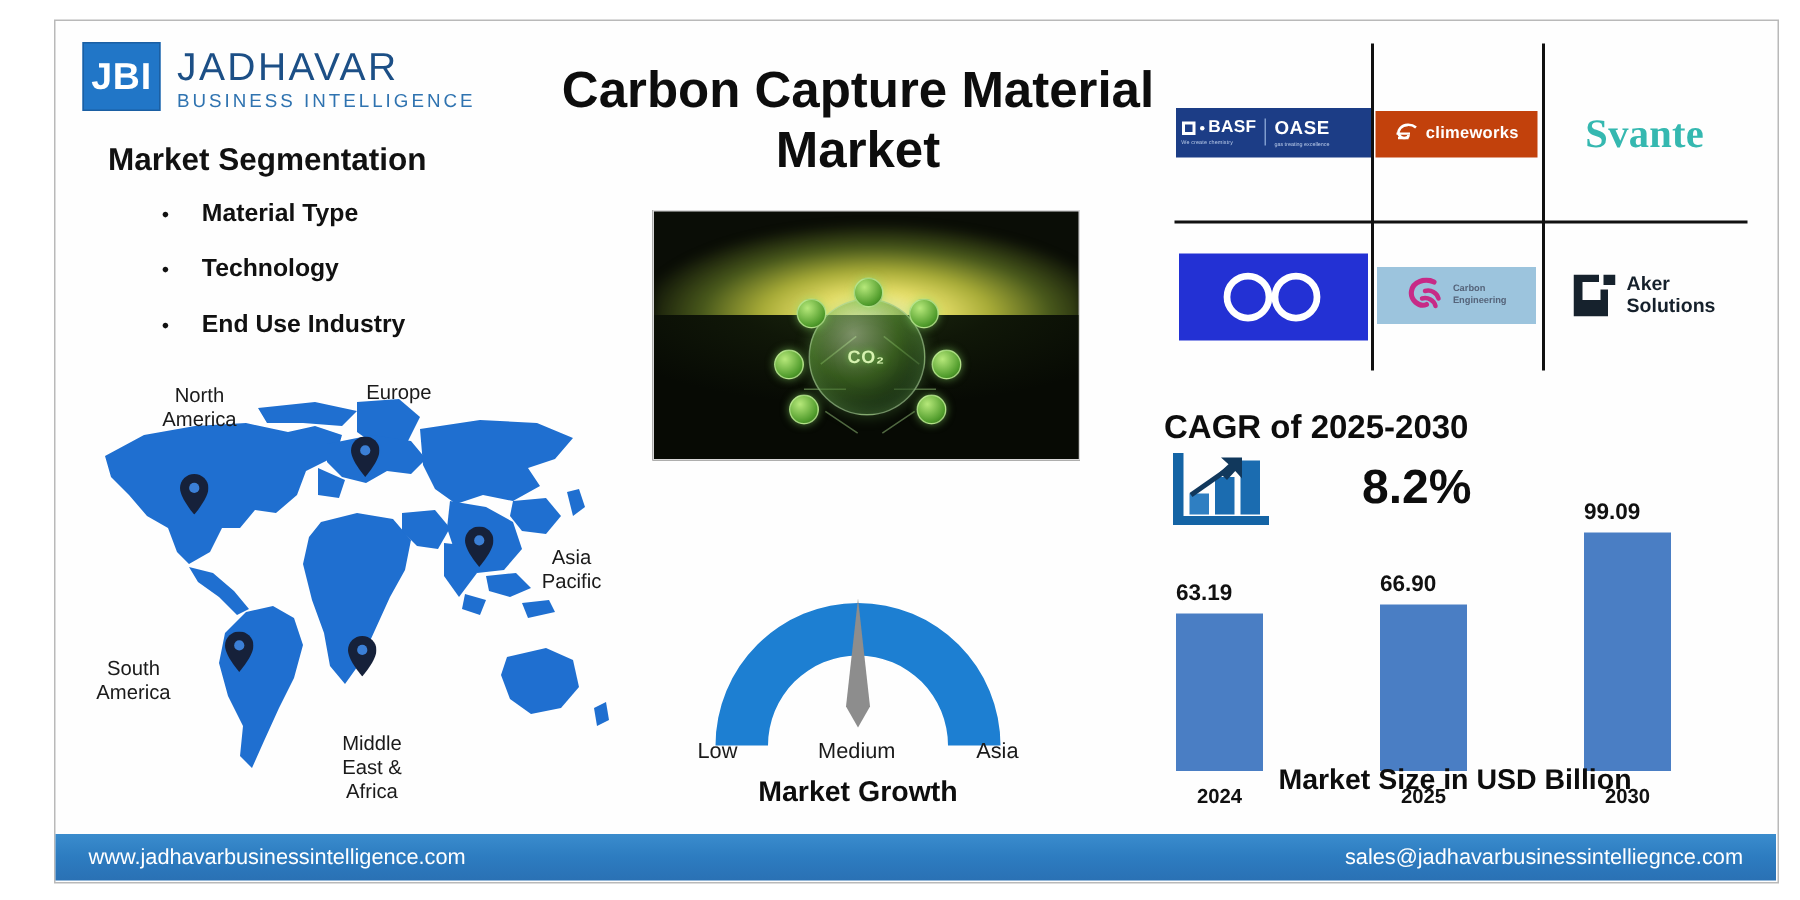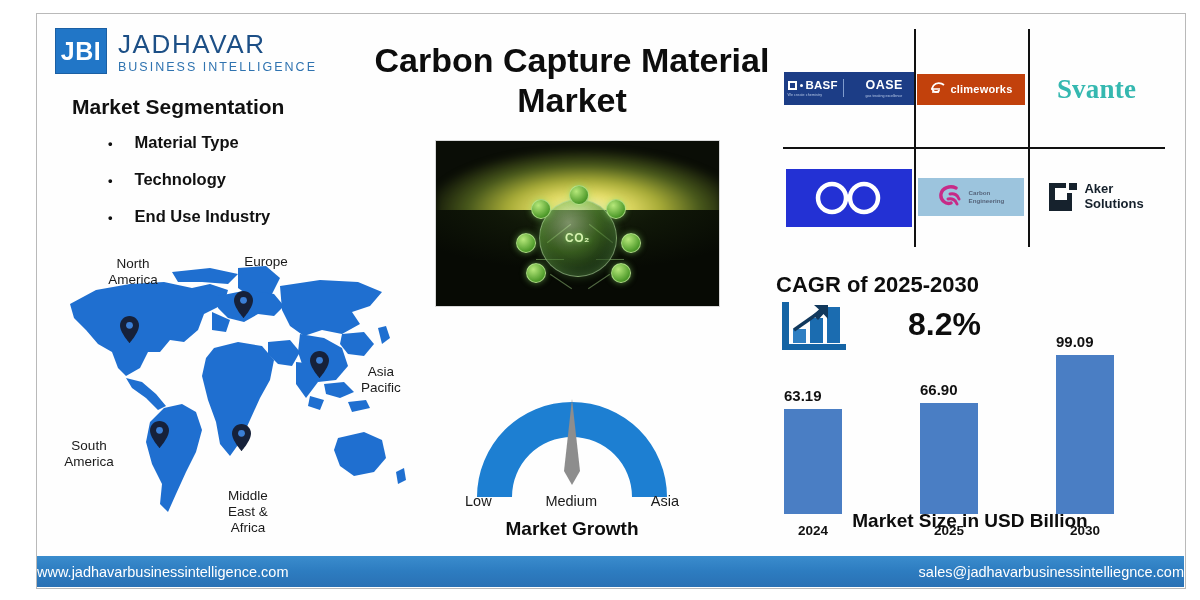--- a/index.html
+++ b/index.html
@@ -136,21 +136,21 @@
     width: 130px; height: 33px; background: #1c3d86;
     display: flex; align-items: center; padding: 0 4px;
   }
   .basf-left { display: flex; flex-direction: column; justify-content: center; padding-right: 5px; border-right: 1px solid #7f9ccd; }
   .basf-row { display: flex; align-items: center; gap: 3px; }
   .basf-sq { width: 9px; height: 9px; background: #fff; position: relative; }
   .basf-sq::after { content: ""; position: absolute; inset: 2px; background: #1c3d86; }
   .basf-dot { width: 3px; height: 3px; background: #fff; border-radius: 50%; }
   .basf-name { color: #fff; font-weight: bold; font-size: 11.5px; letter-spacing: .2px; }
   .basf-tag { color: #b9cbe9; font-size: 3.6px; letter-spacing: .1px; margin-top: 2px; }
-  .oase-wrap { display: flex; flex-direction: column; justify-content: center; padding-left: 6px; margin-left: 16px; }
+  .oase-wrap { display: flex; flex-direction: column; justify-content: center; padding-left: 6px; }
   .oase-name { color: #fff; font-weight: bold; font-size: 12.5px; letter-spacing: .4px; }
   .oase-tag { color: #b9cbe9; font-size: 3.6px; margin-top: 2px; }
 
   .clim-box {
     width: 108px; height: 31px; background: #c2410c;
     display: flex; align-items: center; justify-content: center; gap: 5px;
   }
   .clim-name { color: #ffffff; font-size: 11px; font-weight: bold; letter-spacing: .2px; }
 
   .svante { color: #35b8b0; font-size: 27px; font-weight: bold;
@@ -194,21 +194,21 @@
     position: absolute; left: 770px; top: 510px; width: 400px;
     text-align: center; font-size: 19px; font-weight: bold; color: #0d0d0d;
   }
 
   
   .footer {
     position: absolute; left: 37px; top: 556px;
     width: 1147px; height: 31px;
     background: linear-gradient(180deg, #3a8ccd 0%, #2d7cc0 50%, #2a71b4 100%);
     display: flex; align-items: center; justify-content: space-between;
-    padding: 0 0;
+    padding: 0 22px;
   }
   .footer span { color: #ffffff; font-size: 14.5px; }
 </style>
 </head>
 <body>
 
 <div id="canvas">
 
   <div class="card-border"></div>
 

